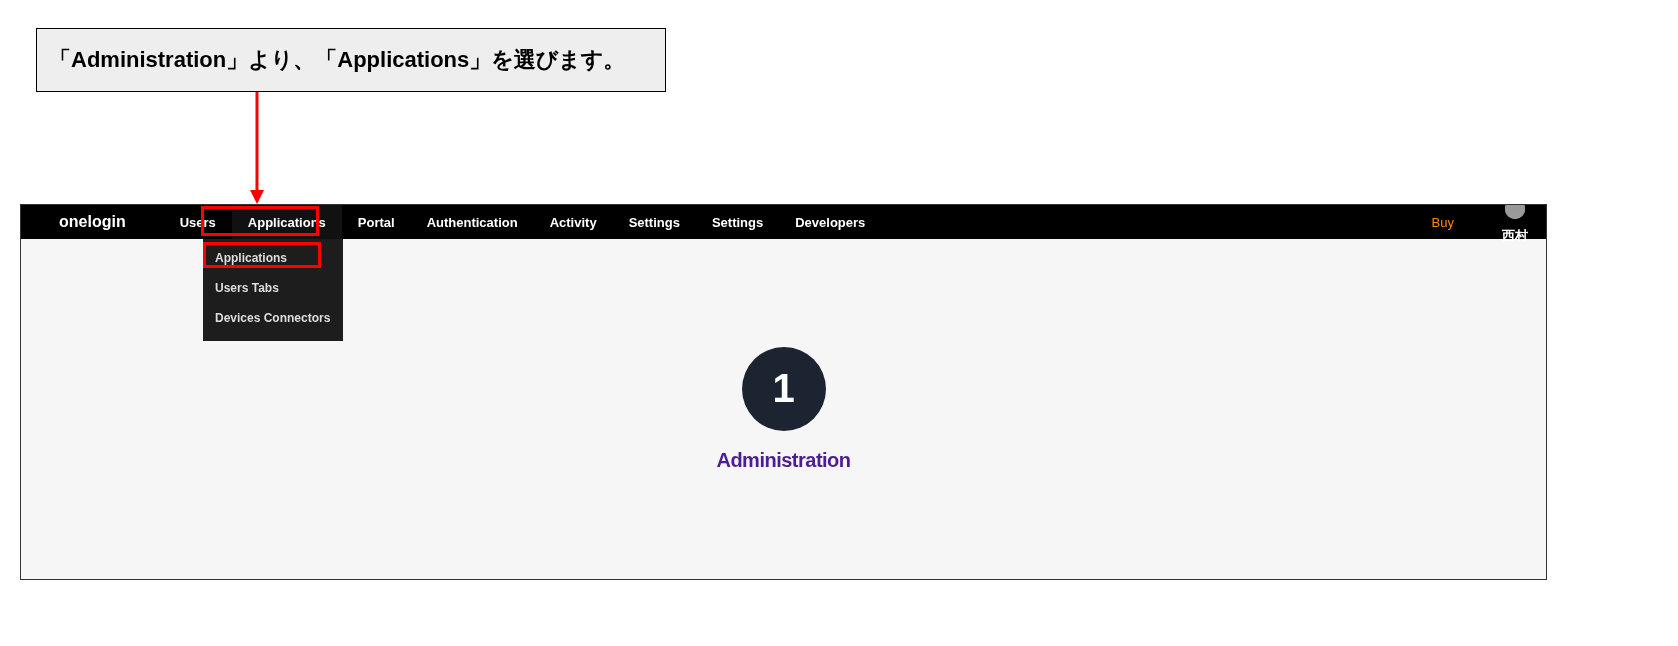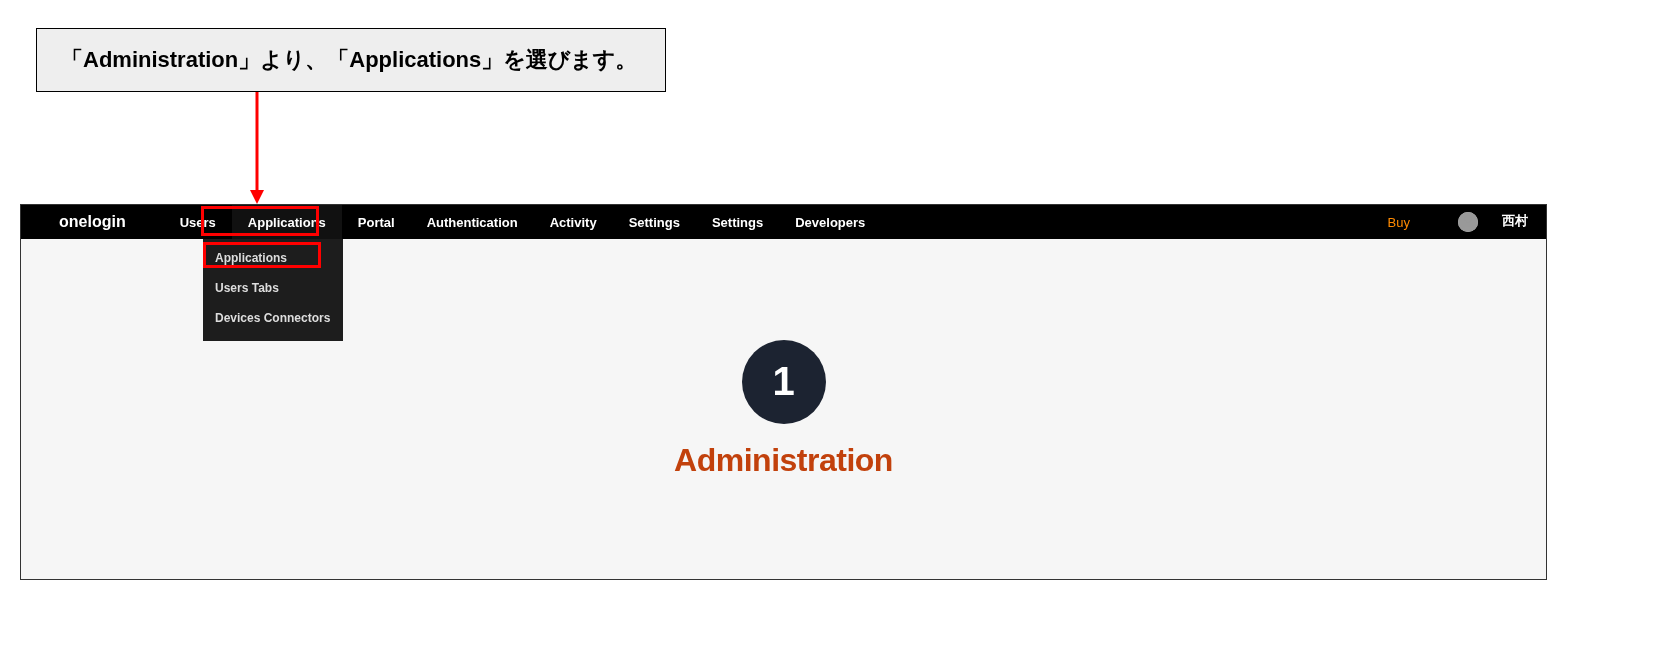--- a/index.html
+++ b/index.html
@@ -15,21 +15,21 @@
   .callout {
     position: absolute;
     top: 28px;
     left: 36px;
     width: 630px;
     height: 64px;
     background: #eeeeee;
     border: 1px solid #000;
     display: flex;
     align-items: center;
-    padding-left: 24px;
+    padding-left: 12px;
     font-size: 22px;
     font-weight: bold;
     color: #000;
   }
 
   
   .arrow {
     position: absolute;
     left: 192px;
     top: 92px;
@@ -92,23 +92,25 @@
   }
   .buy-link {
     color: #ff8a00;
     font-weight: normal;
     font-size: 13px;
     padding: 0 30px;
     cursor: pointer;
   }
   .user-block {
     display: flex;
-    gap: 24px;
+    align-items: center;
+    gap: 8px;
     padding: 0 18px;
     cursor: pointer;
+    flex-direction: column;
   }
   .avatar {
     width: 20px;
     height: 20px;
     border-radius: 50%;
     background: #d0d0d0;
     display: flex;
     align-items: center;
     justify-content: center;
   }
@@ -170,23 +172,23 @@
     background: #1c2331;
     color: #fff;
     display: flex;
     align-items: center;
     justify-content: center;
     font-size: 40px;
     font-weight: 900;
     font-family: Arial, sans-serif;
   }
   .step-title {
-    font-size: 32px;
+    font-size: 20px;
     font-weight: 900;
-    color: #c2410c;
+    color: #4c1d95;
     letter-spacing: -0.5px;
   }
 </style>
 </head>
 <body>
 
 <div class="callout">
   <span>「Administration」より、「Applications」を選びます。</span>
 </div>
 

